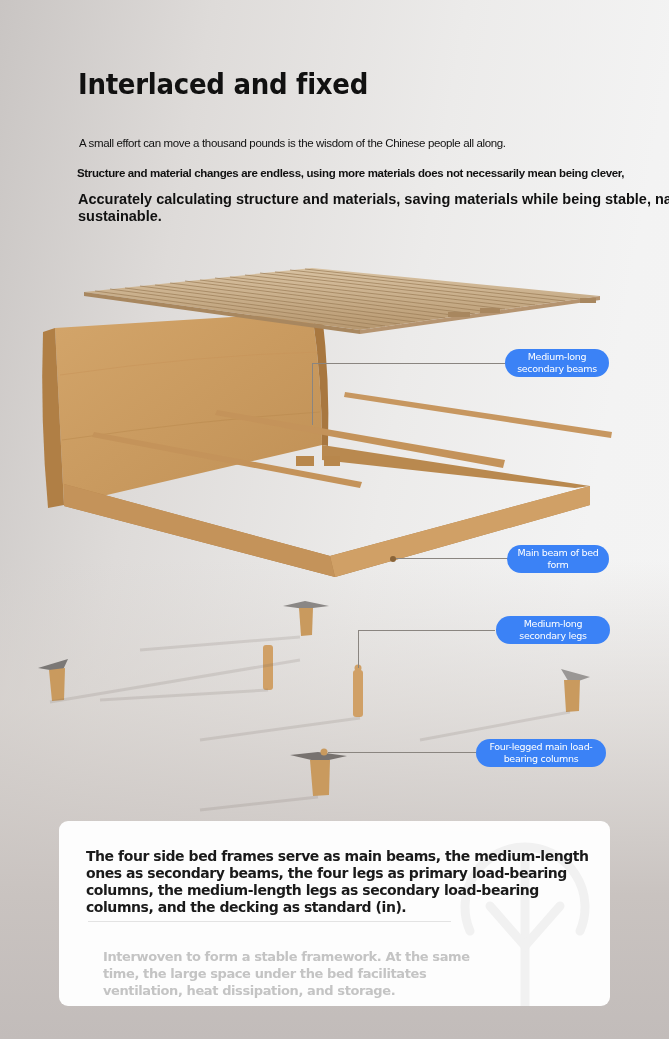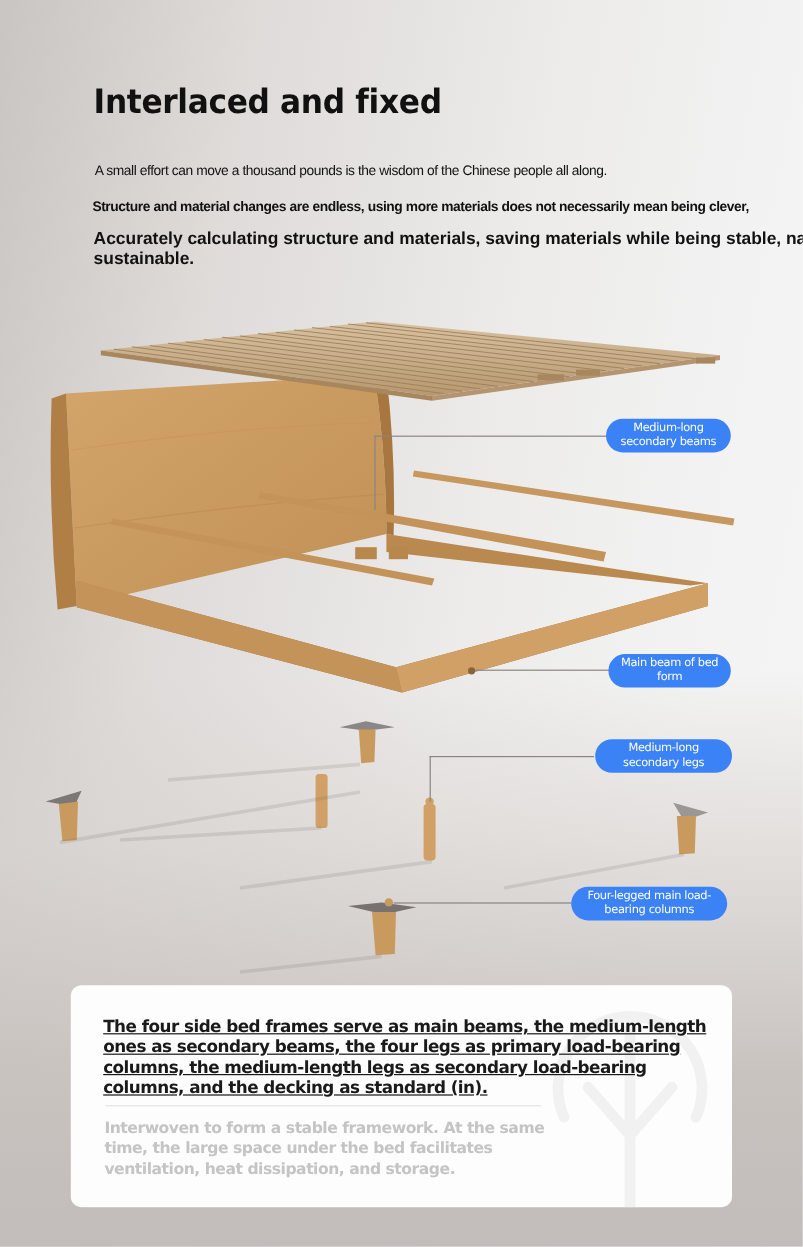--- a/index.html
+++ b/index.html
@@ -39,25 +39,25 @@
     color: #554a46; line-height: 16px; font-family: "DejaVu Sans", sans-serif; letter-spacing: -0.4px;
   }
   .card {
     position: absolute; left: 59px; top: 821px; width: 551px; height: 185px;
     background: rgba(255,255,255,0.96); border-radius: 9px; overflow: hidden;
   }
   .watermark { position: absolute; right: 0; top: 0; }
   .card-text {
     position: absolute; left: 27px; top: 27px; width: 520px; margin: 0;
     font-size: 14px; font-weight: bold; color: #1a1a1a; line-height: 17px;
-    font-family: "DejaVu Sans", sans-serif; letter-spacing: -0.45px; text-decoration: underline;
+    font-family: "DejaVu Sans", sans-serif; letter-spacing: -0.45px;
   }
   .card-divider { position: absolute; left: 29px; top: 100px; width: 363px; height: 1px; background: #e3e3e3; }
   .card-subtext {
-    position: absolute; left: 28px; top: 111px; width: 380px; margin: 0;
+    position: absolute; left: 28px; top: 111px; width: 380px; margin: 16px;
     font-size: 13px; font-weight: bold; color: #c4c4c4; line-height: 17px;
     font-family: "DejaVu Sans", sans-serif; letter-spacing: -0.4px;
   }
 </style>
 </head>
 <body>
 
 <div class="page">
   <div class="bottom-shade"></div>
 

